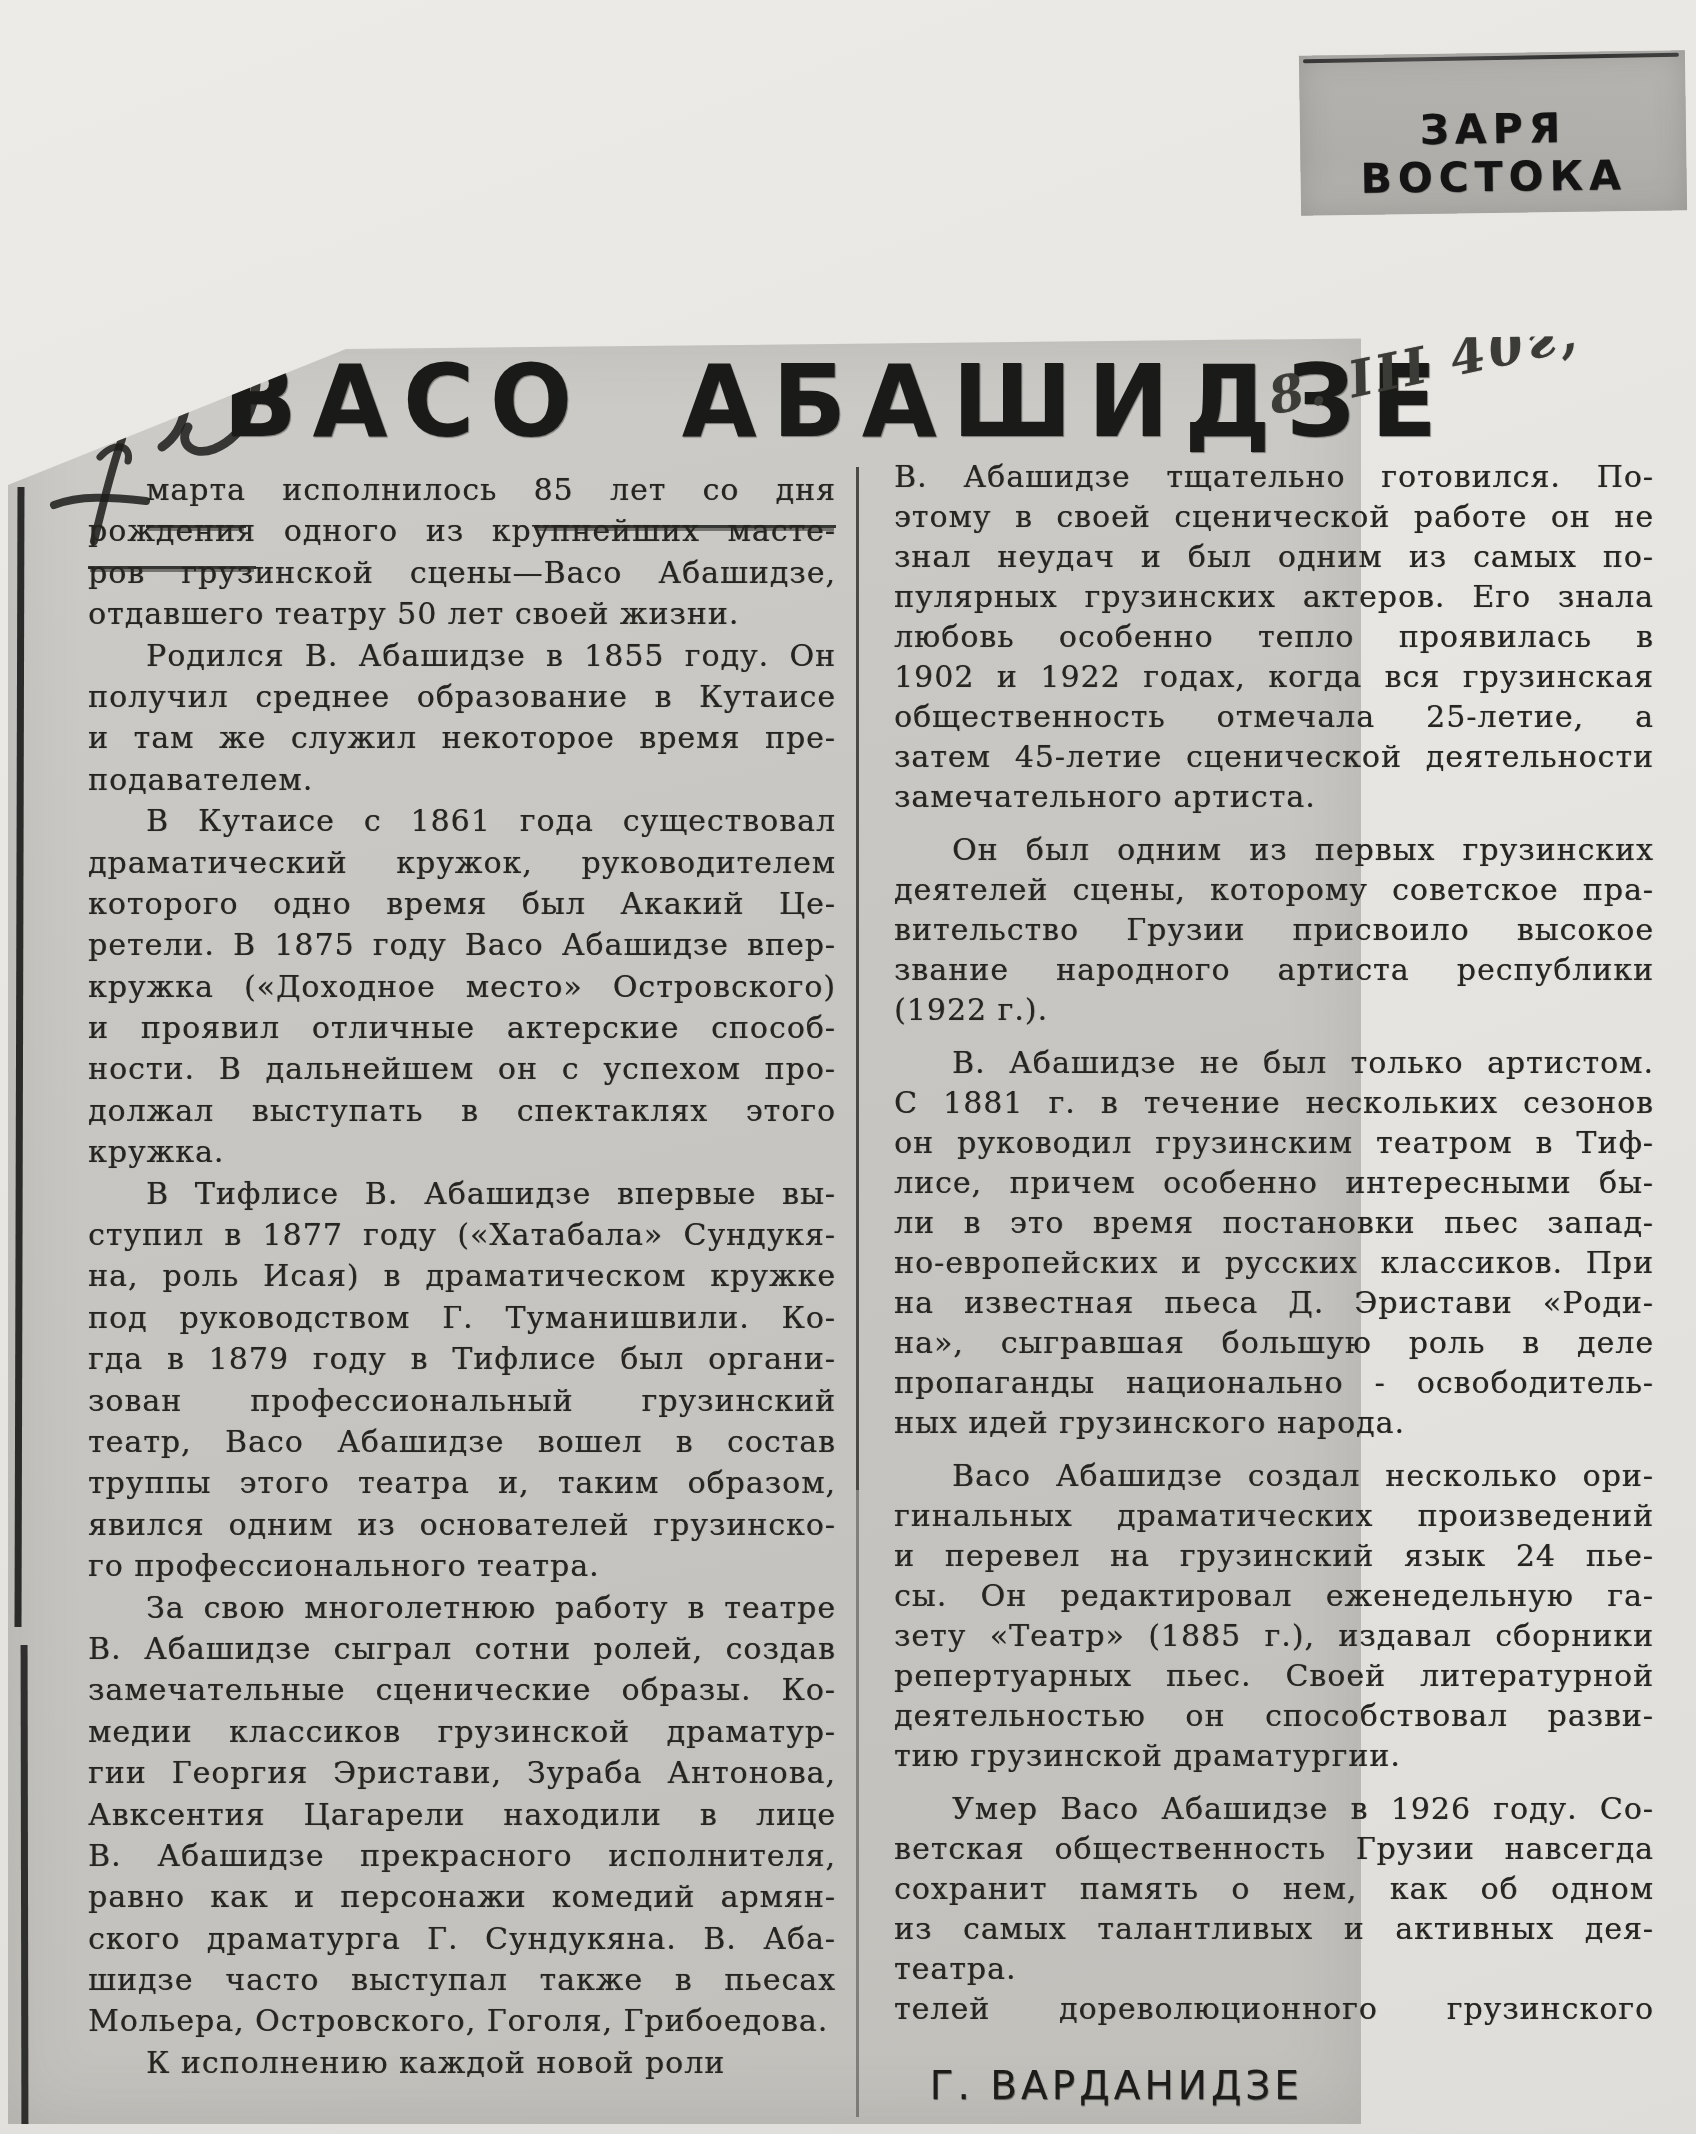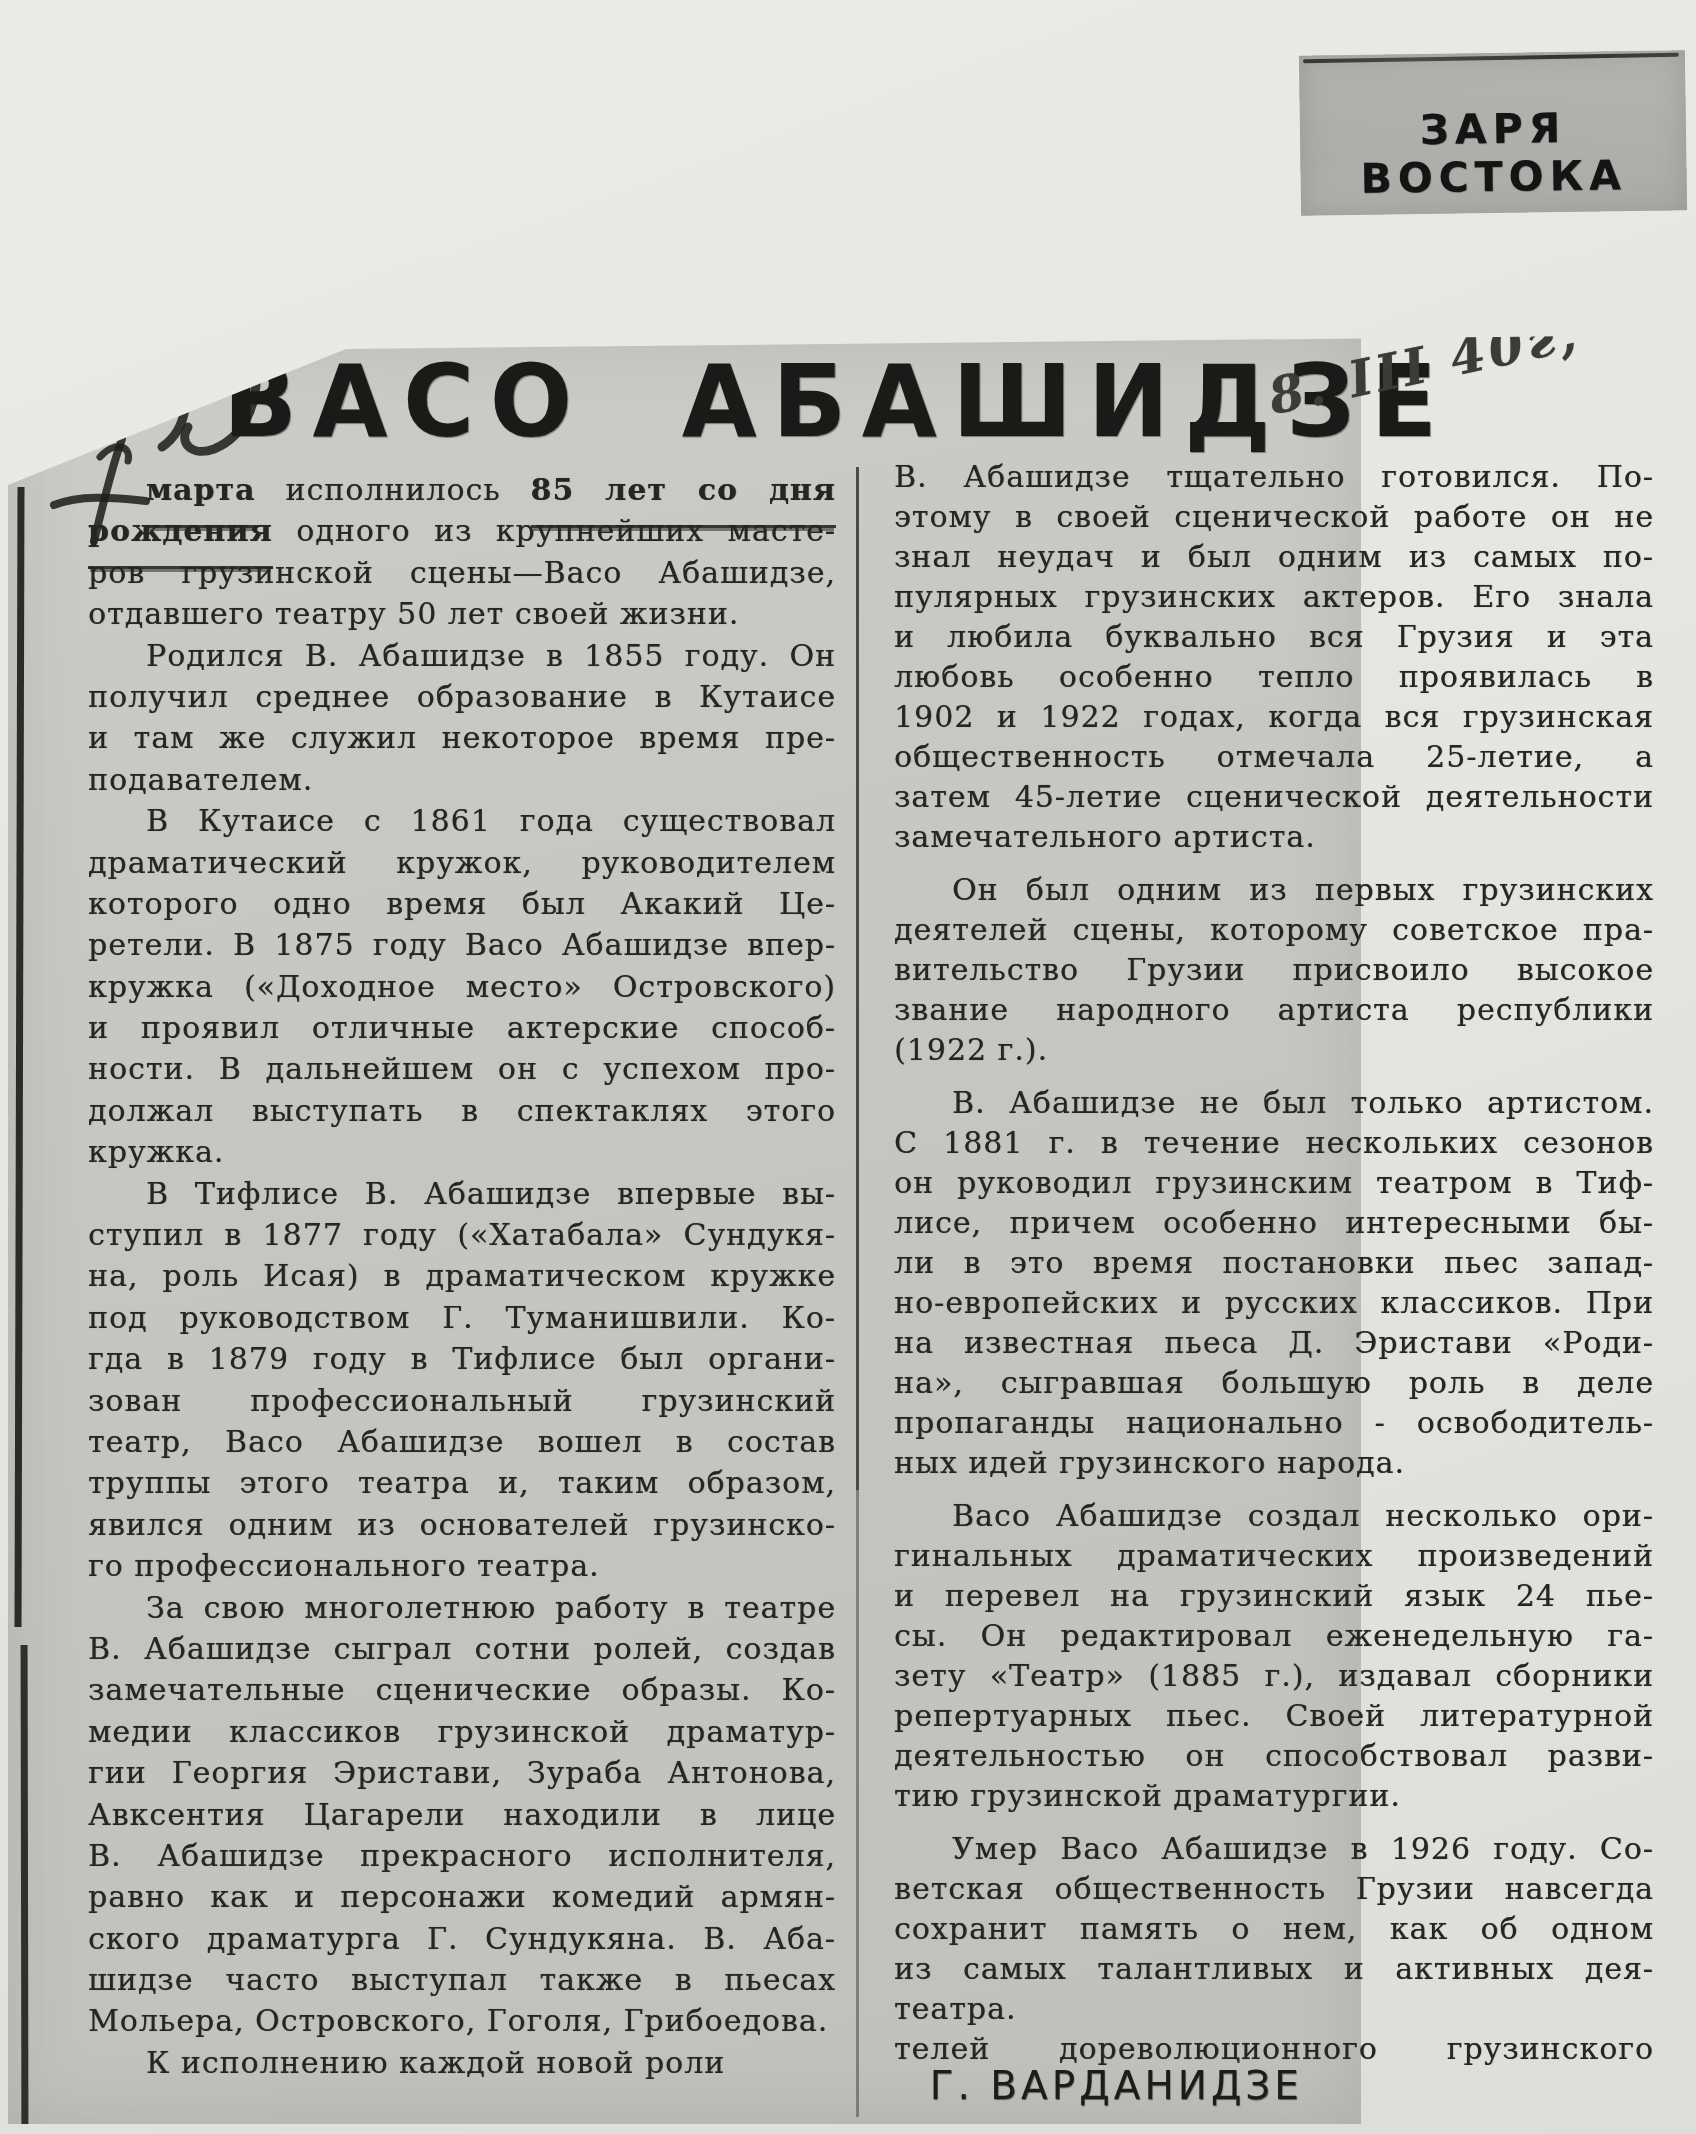--- a/index.html
+++ b/index.html
@@ -76,21 +76,21 @@
     text-shadow:0.4px 0.4px 0.7px rgba(25,25,20,.55);}
   .col-left{width:748px;padding-top:12px;}
   .col-right{width:760px;}
   .col-left .line{line-height:41.4px;height:41.4px;}
   .col-right .line{line-height:40px;height:40px;}
   .col-right .para{margin-bottom:13px;}
   .line{text-align:justify;text-align-last:justify;white-space:normal;overflow:visible;}
   .line.last{text-align-last:left;}
   .line.ind{text-indent:58px;}
   .u{border-bottom:3px solid rgba(28,28,26,.85);
-     box-shadow:0 5px 0 -2px rgba(28,28,26,.5);padding-bottom:18px;font-weight:bold;}
+     box-shadow:0 5px 0 -2px rgba(28,28,26,.5);padding-bottom:18px;}
   
   .signature{
     position:absolute;right:58px;bottom:16px;
     font-family:"DejaVu Sans", sans-serif;font-weight:normal;
     font-size:39px;letter-spacing:4px;color:#1c1c1a;
     text-shadow:0.6px 0.6px 1px rgba(15,15,15,.55);
   }
 </style>
 </head>
 <body>
@@ -175,21 +175,20 @@
           <div class="para">
             <div class="line last ind">К исполнению каждой новой роли</div>
           </div>
         </div>
       <div class="col col-right">
           <div class="para">
             <div class="line">В. Абашидзе тщательно готовился. По-</div>
             <div class="line">этому в своей сценической работе он не</div>
             <div class="line">знал неудач и был одним из самых по-</div>
             <div class="line">пулярных грузинских актеров. Его знала</div>
-            <div class="line">и любила буквально вся Грузия и эта</div>
             <div class="line">любовь особенно тепло проявилась в</div>
             <div class="line">1902 и 1922 годах, когда вся грузинская</div>
             <div class="line">общественность отмечала 25-летие, а</div>
             <div class="line">затем 45-летие сценической деятельности</div>
             <div class="line last">замечательного артиста.</div>
           </div>
           <div class="para">
             <div class="line ind">Он был одним из первых грузинских</div>
             <div class="line">деятелей сцены, которому советское пра-</div>
             <div class="line">вительство Грузии присвоило высокое</div>

